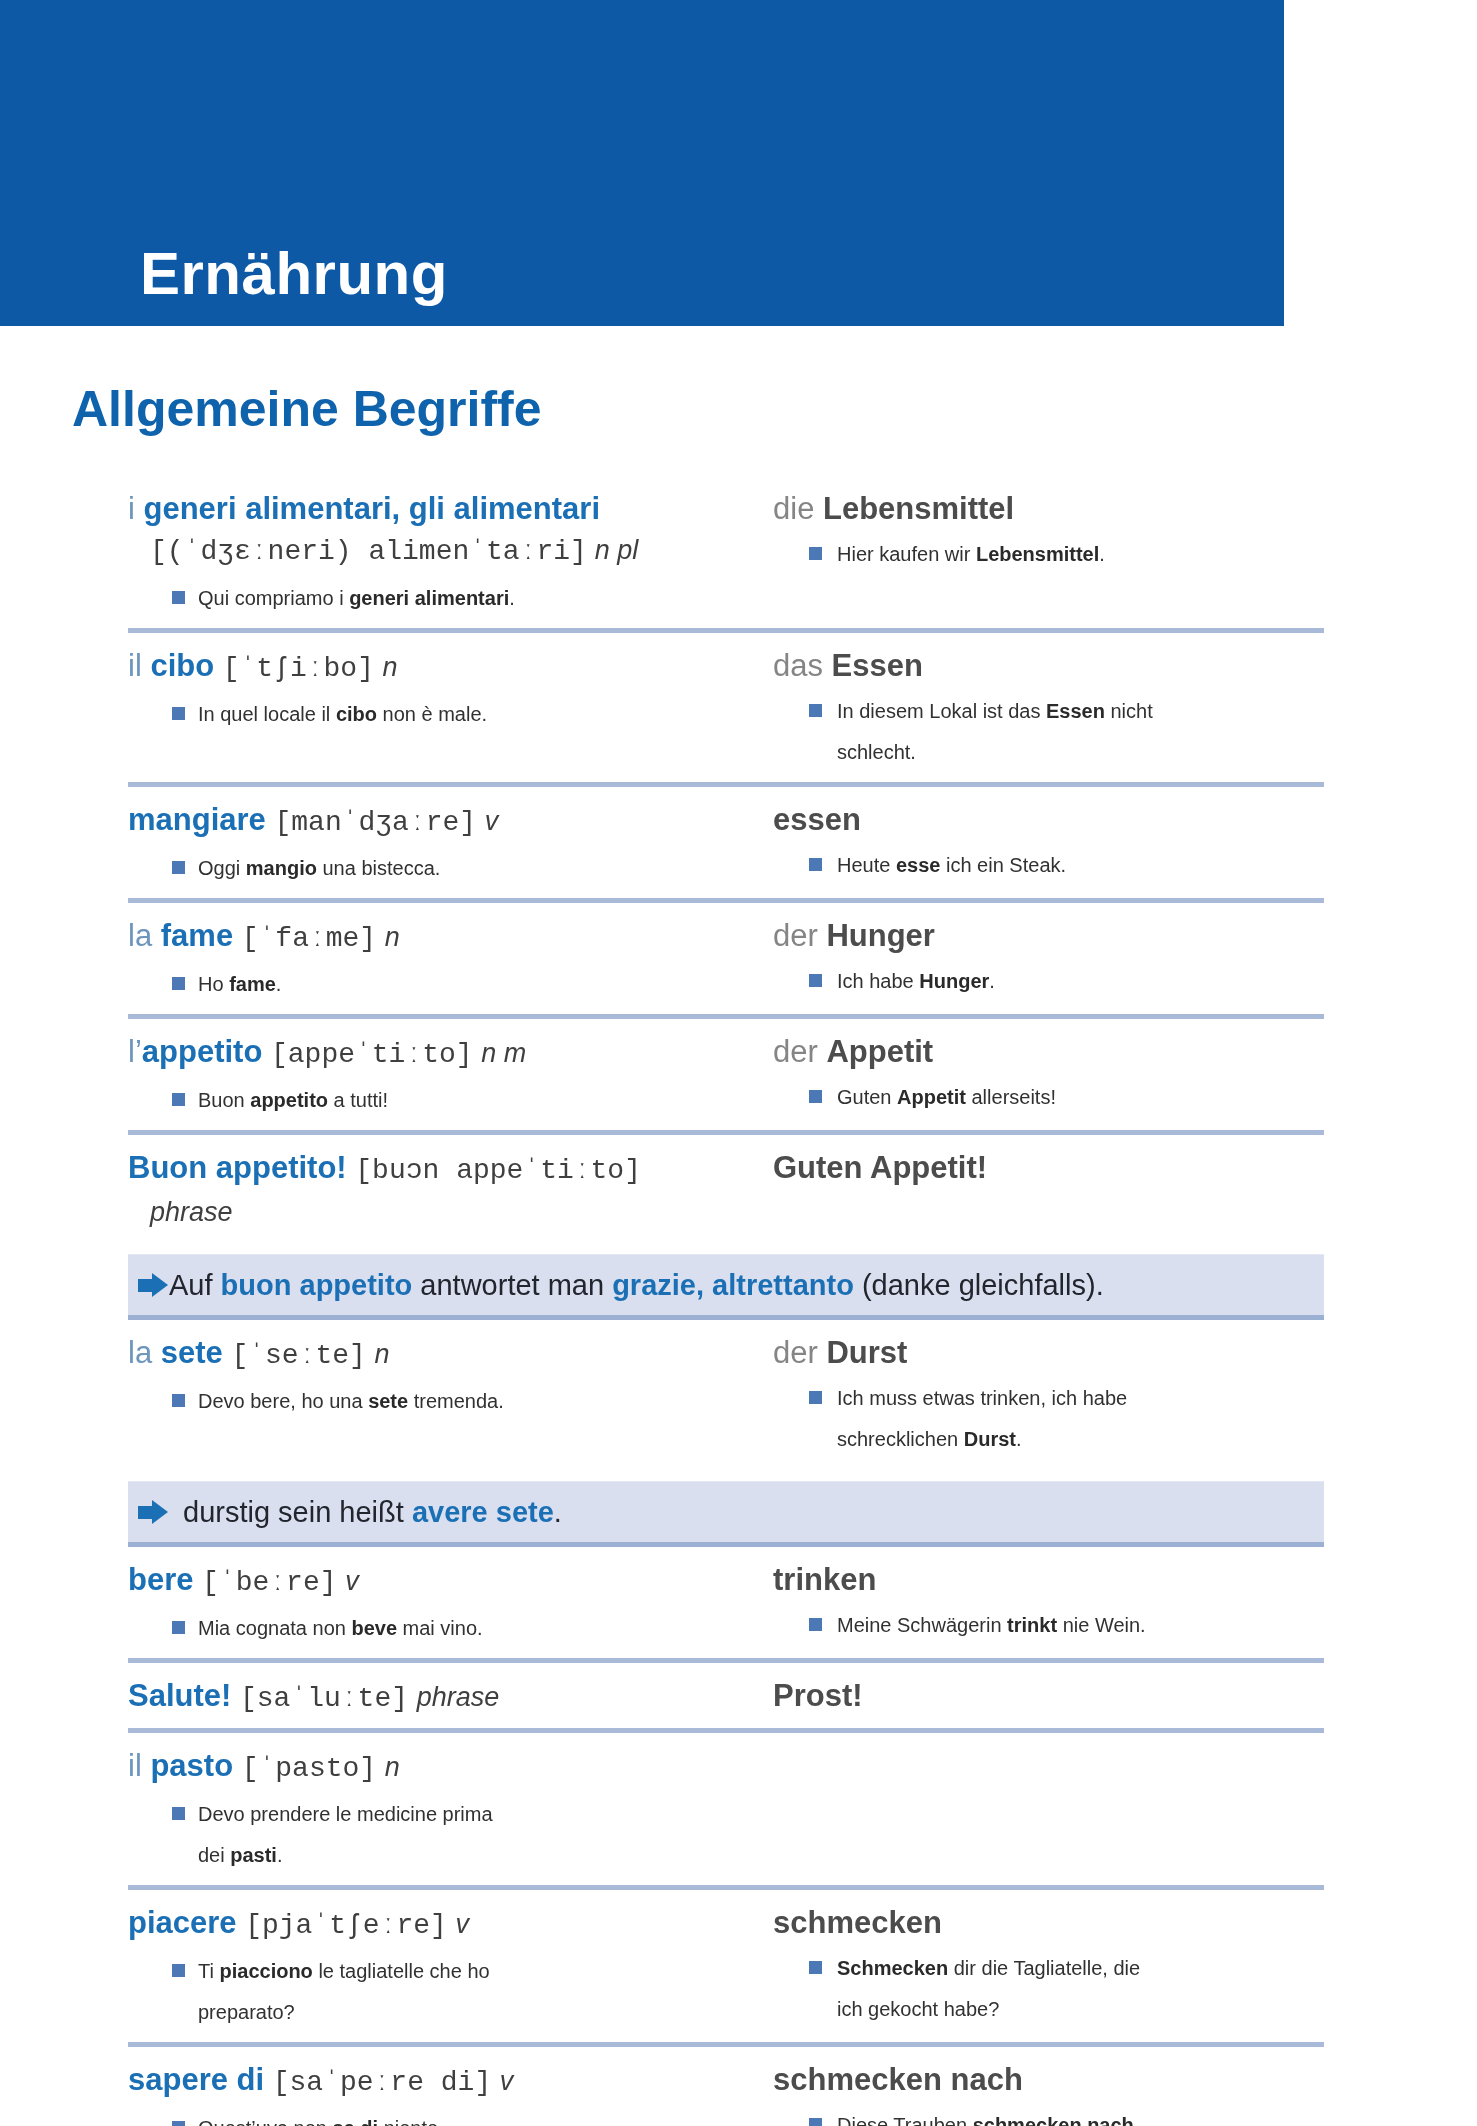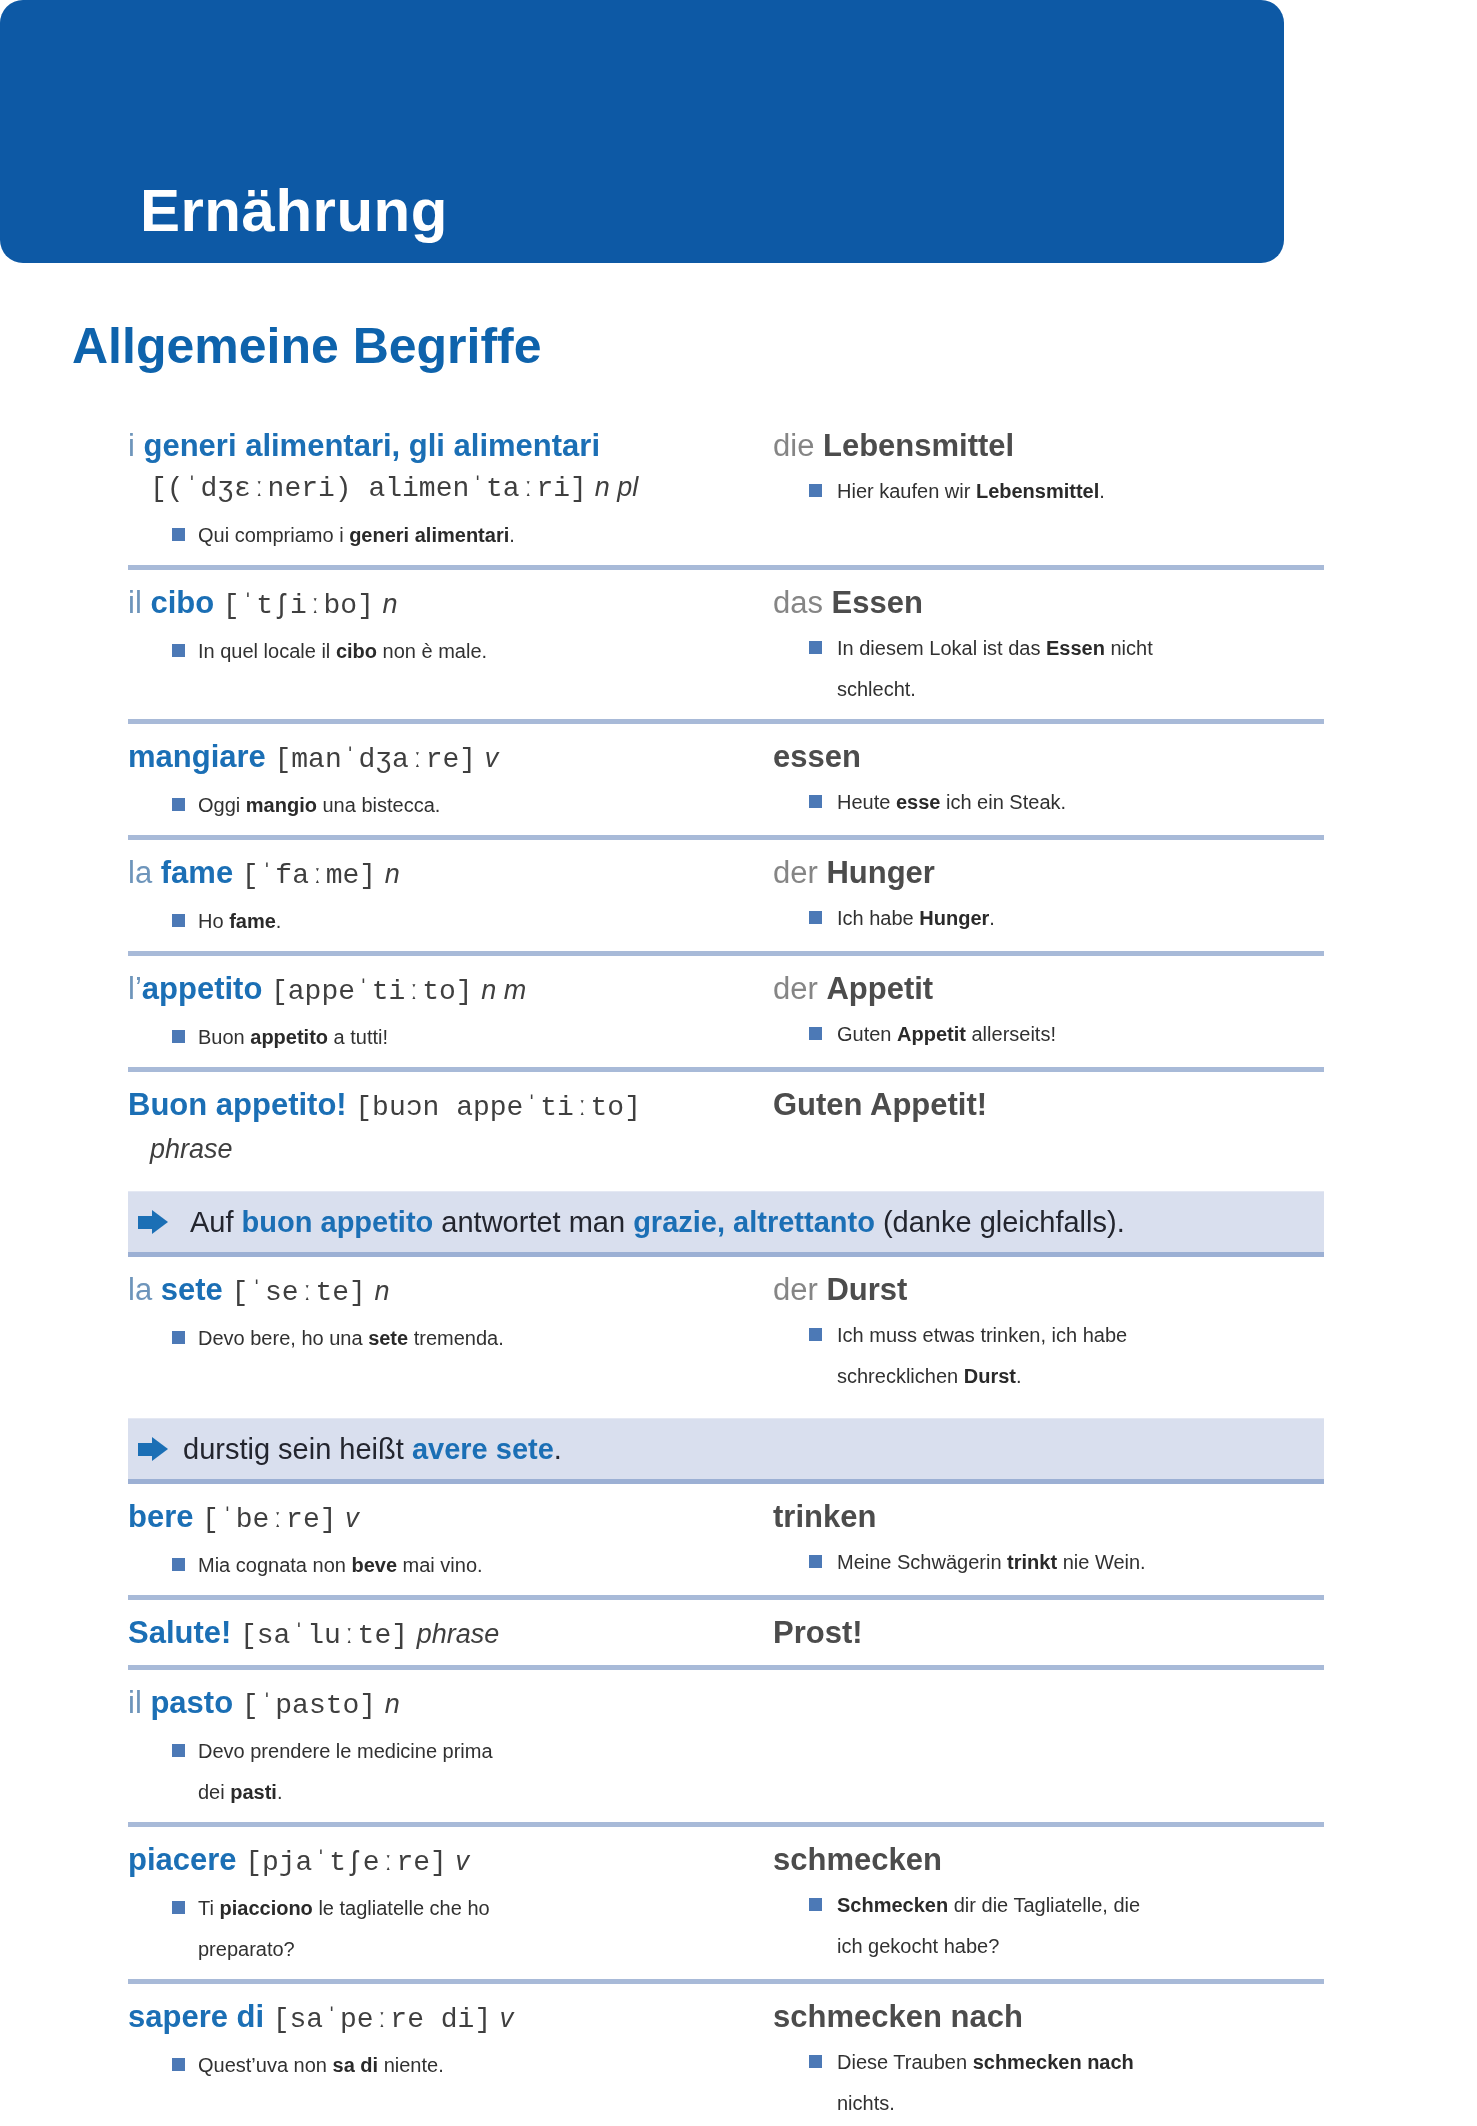--- a/index.html
+++ b/index.html
@@ -4,21 +4,21 @@
 <style>
   html,body{margin:0;padding:0;background:#e8e8e8;}
   .page{position:relative;width:1477px;height:2126px;background:#ffffff;overflow:hidden;
         font-family:"Liberation Sans","DejaVu Sans",sans-serif;}
   :root{
     --header:#0d59a5; --accent:#1b6fb5; --section:#0e63ac;
     --article-it:#6e95bb; --article-de:#858585; --head-de:#4c4c4c;
     --text:#313131; --phon:#3f3f3f; --bullet:#4c79b6;
     --sep:#a8bad8; --tip-bg:#d9dfee; --tip-border:#9cb0d4; --tip-text:#23252e;
   }
-  .chapter-band{position:relative;width:1284px;height:263px;background:var(--header);border-radius:23px;}
+  .chapter-band{position:relative;width:1284px;height:326px;background:var(--header);}
   .chapter-band h1{position:absolute;left:140px;bottom:18px;margin:0;
                    font-size:60px;font-weight:bold;color:#ffffff;letter-spacing:0.5px;}
   .section-title{margin:54px 0 0 72px;font-size:50px;font-weight:bold;color:var(--section);}
   .entries{margin:38px 153px 0 128px;}
   .entry{display:grid;grid-template-columns:627px 1fr;padding:12px 0 9px;
          border-bottom:5px solid var(--sep);gap:18px;}
   .entry.no-sep{border-bottom:none;}
   .headline{font-size:31px;line-height:41px;}
   .article-it{color:var(--article-it);font-weight:normal;}
   .head-it{color:var(--accent);font-weight:bold;}
@@ -114,21 +114,21 @@
         </div>
         <div class="col-de">
           <div class="headline"><span class="head-de">Guten Appetit!</span></div>
         </div>
       </div>
       <div class="tip">
         <span class="arrow">
           <span class="tail"></span>
           <span class="head"></span>
         </span>
-        <p class="tip-text" style="margin: 0px 0px 0px 22px;"><span>Auf </span><b>buon appetito</b><span> antwortet man </span><b>grazie, altrettanto</b><span> (danke gleichfalls).</span></p>
+        <p class="tip-text" style="margin: 0px 0px 0px 1px;"><span>Auf </span><b>buon appetito</b><span> antwortet man </span><b>grazie, altrettanto</b><span> (danke gleichfalls).</span></p>
       </div>
       <div class="entry no-sep">
         <div class="col-it">
           <div class="headline"><span class="article-it">la </span><span class="head-it">sete</span> <span class="phon">[ˈseːte]</span> <span class="pos">n</span></div>
           <div class="ex"><span class="bullet"></span><span>Devo bere, ho una </span><b>sete</b><span> tremenda.</span></div>
         </div>
         <div class="col-de">
           <div class="headline"><span class="article-de">der </span><span class="head-de">Durst</span></div>
           <div class="ex"><span class="bullet"></span><span>Ich muss etwas trinken, ich habe</span></div>
           <div class="ex cont"><span>schrecklichen </span><b>Durst</b><span>.</span></div>

